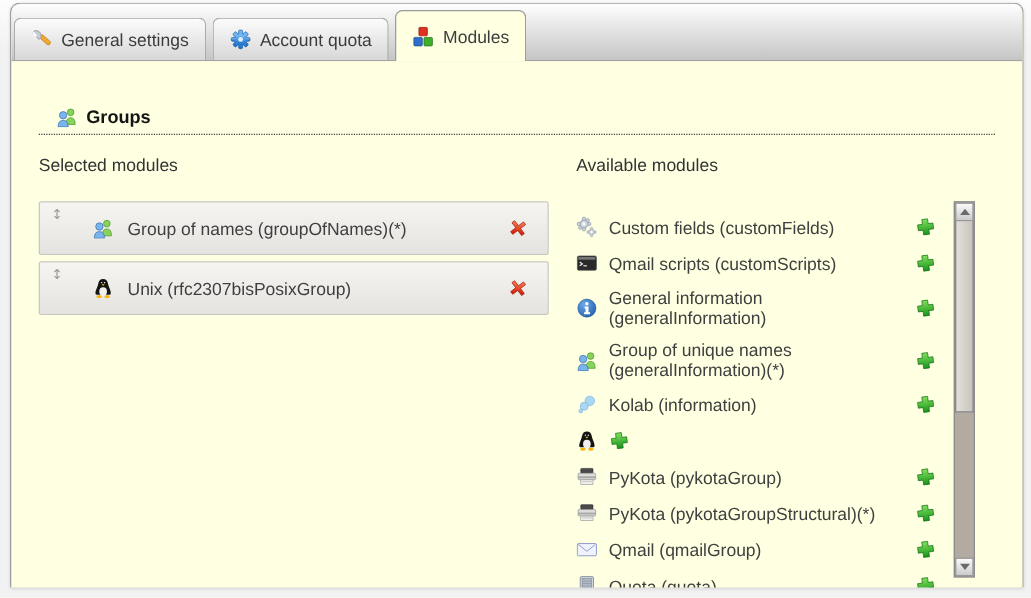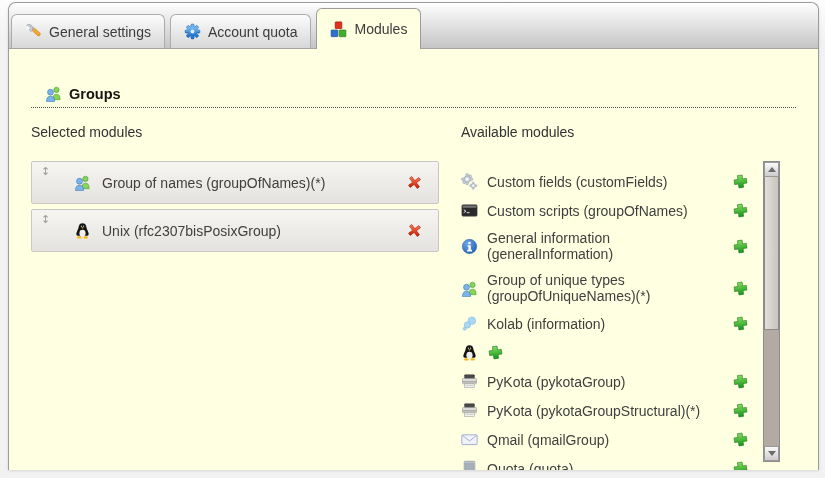--- a/index.html
+++ b/index.html
@@ -317,21 +317,21 @@
                     </svg>
                   </span>
   </div>
 
   <div class="avail-row">
     <span class="mod-icon">
                     <svg class="ic">
                       <use href="#terminal-icon" xlink:href="#terminal-icon"></use>
                     </svg>
                   </span>
-    <span class="name">Custom scripts (groupOfNames)</span>
+    <span class="name">Qmail scripts (customScripts)</span>
     <span class="add-btn">
                     <svg class="ic">
                       <use href="#add-icon" xlink:href="#add-icon"></use>
                     </svg>
                   </span>
   </div>
 
   <div class="avail-row">
     <span class="mod-icon">
                     <svg class="ic">
@@ -345,21 +345,21 @@
                     </svg>
                   </span>
   </div>
 
   <div class="avail-row">
     <span class="mod-icon">
                     <svg class="ic">
                       <use href="#group-icon" xlink:href="#group-icon"></use>
                     </svg>
                   </span>
-    <span class="name">Group of unique types (groupOfUniqueNames)(*)</span>
+    <span class="name">Group of unique names (generalInformation)(*)</span>
     <span class="add-btn">
                     <svg class="ic">
                       <use href="#add-icon" xlink:href="#add-icon"></use>
                     </svg>
                   </span>
   </div>
 
   <div class="avail-row">
     <span class="mod-icon">
                     <svg class="ic">

